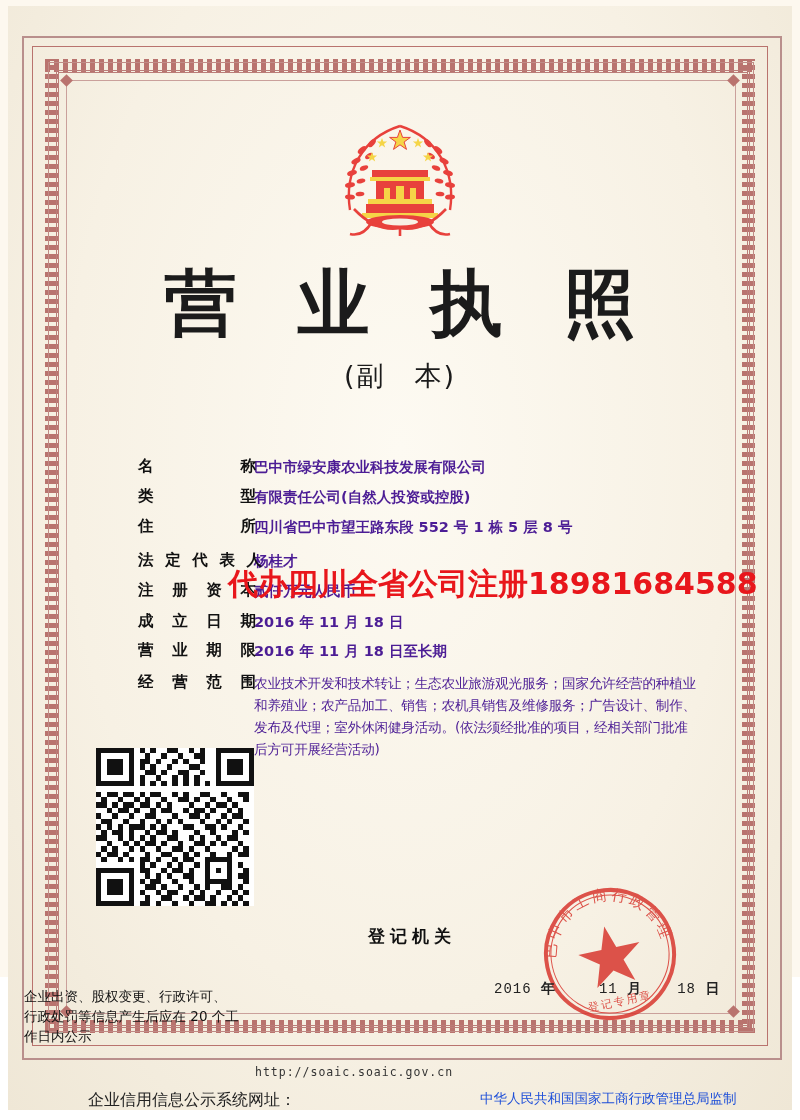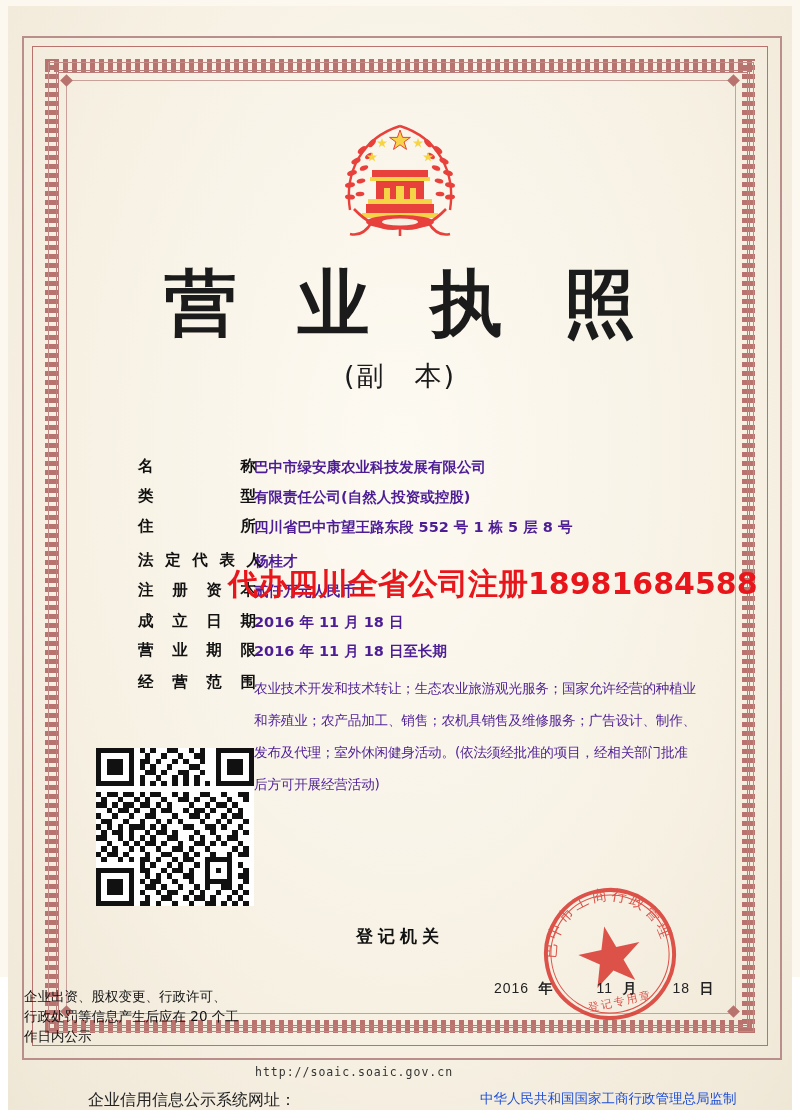--- a/index.html
+++ b/index.html
@@ -157,21 +157,21 @@
     color: #4c1d95;
     font-weight: bold;
     line-height: 23px;
   }
   .f-value.mono-date {
     font-family: "DejaVu Sans", "Liberation Sans", sans-serif;
   }
   .f-value.scope {
     font-weight: normal;
     font-size: 13.6px;
-    line-height: 32px;
+    line-height: 22px;
     letter-spacing: -0.2px;
   }
 
   
   .red-overlay {
     position: absolute;
     left: 228px; top: 564px;
     font-size: 30px;
     font-weight: bold;
     color: #e8161b;
@@ -184,21 +184,21 @@
   .qr {
     position: absolute;
     left: 96px; top: 748px;
     width: 158px; height: 158px;
     background: #ffffff;
   }
 
   
   .registry {
     position: absolute;
-    left: 356px; top: 925px;
+    left: 368px; top: 925px;
     font-size: 17px;
     font-weight: bold;
     letter-spacing: 5px;
     color: #111;
   }
 
   
   .seal {
     position: absolute;
     left: 536px; top: 880px;
@@ -207,21 +207,21 @@
   }
 
   
   .date-line {
     position: absolute;
     left: 494px; top: 980px;
     font-size: 14px;
     color: #222;
     letter-spacing: 1px;
   }
-  .date-line .n { font-family: Liberation Sans, sans-serif; margin-top: 44px; }
+  .date-line .n { font-family: Liberation Mono, monospace; margin-top: 44px; }
   .date-line .u { margin: 0 6px 0 4px; font-weight: bold; }
 
   
   .note-left {
     position: absolute;
     left: 24px; top: 986px;
     width: 250px;
     font-size: 13.5px;
     line-height: 20px;
     color: #111;

